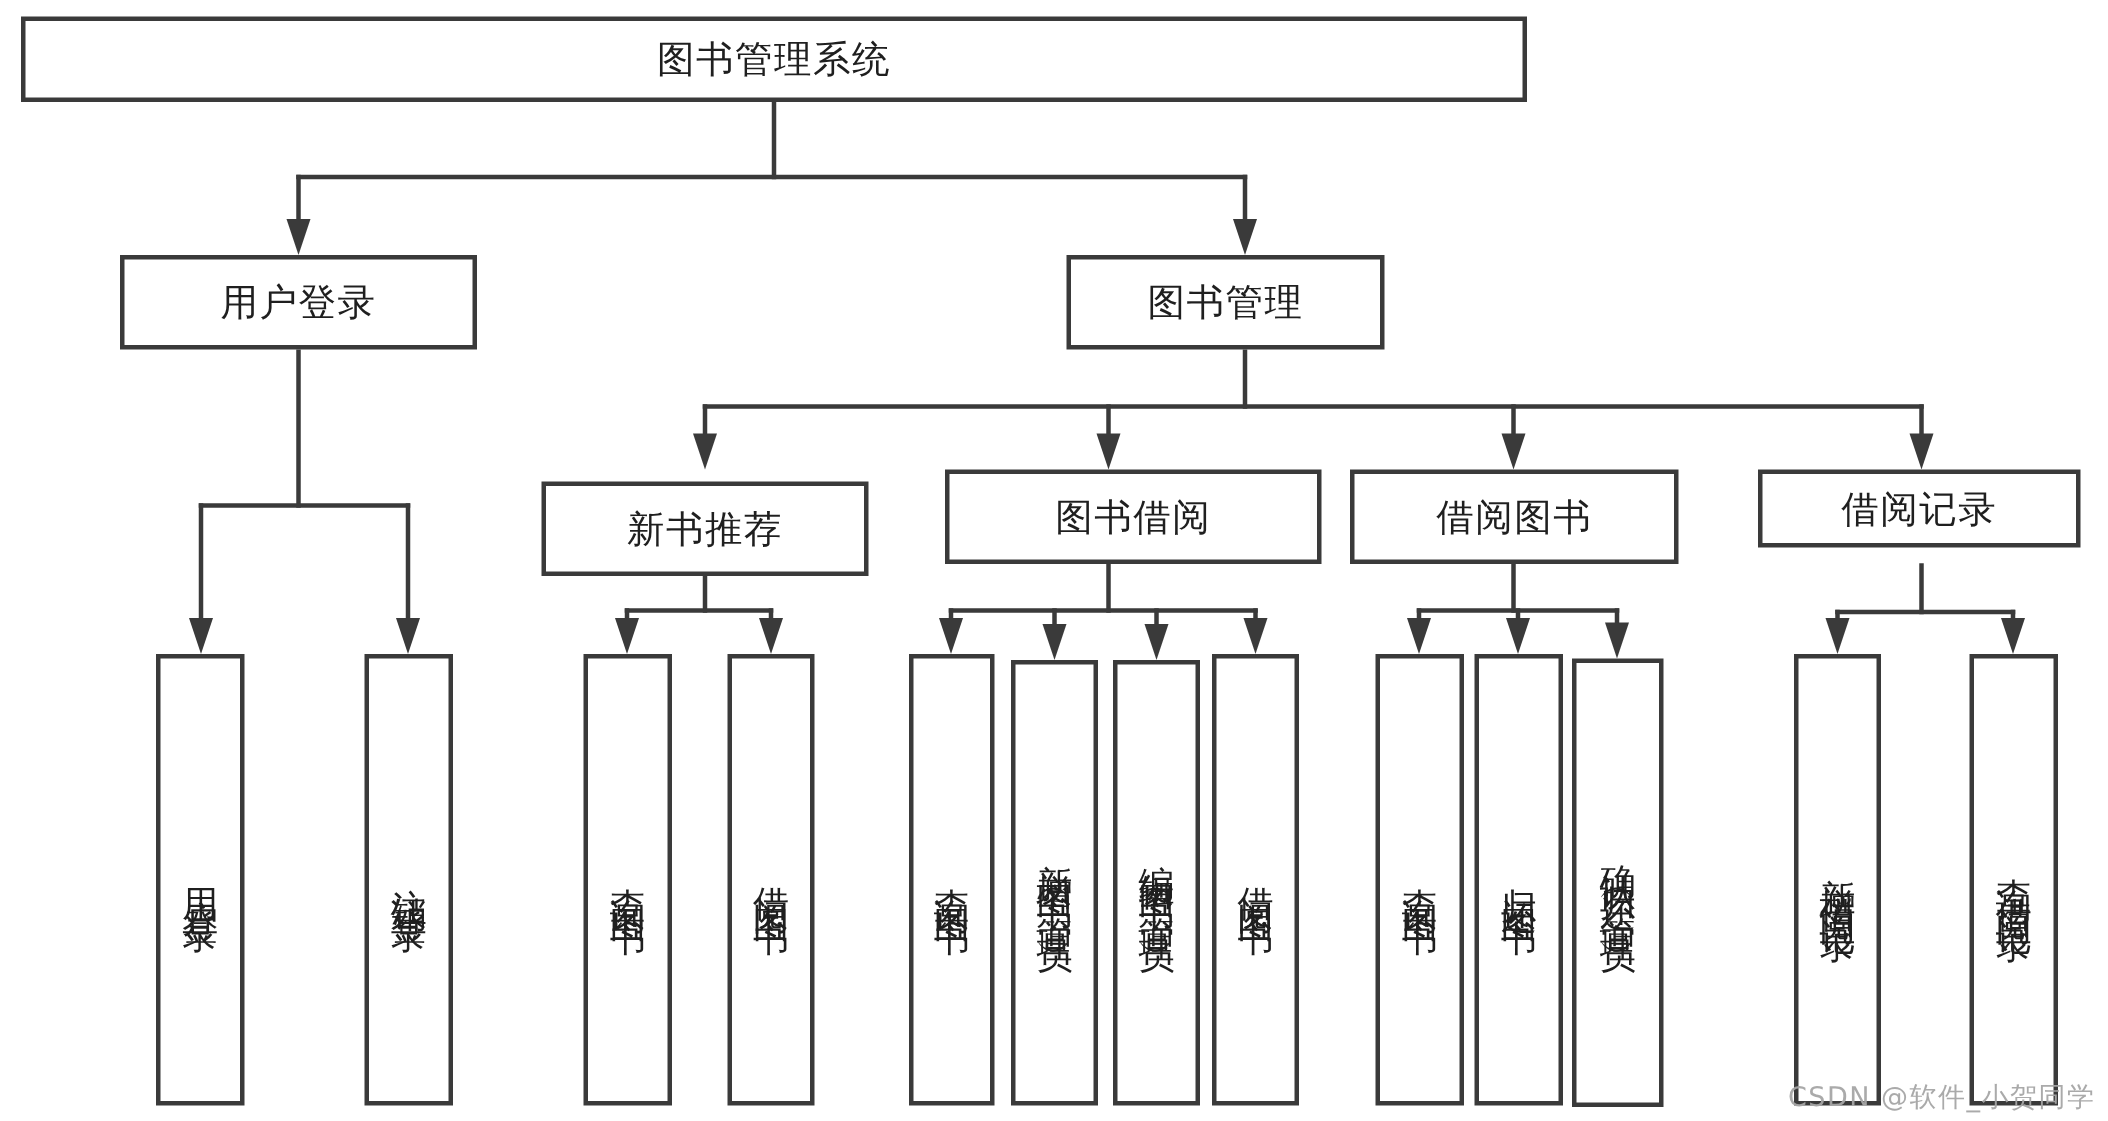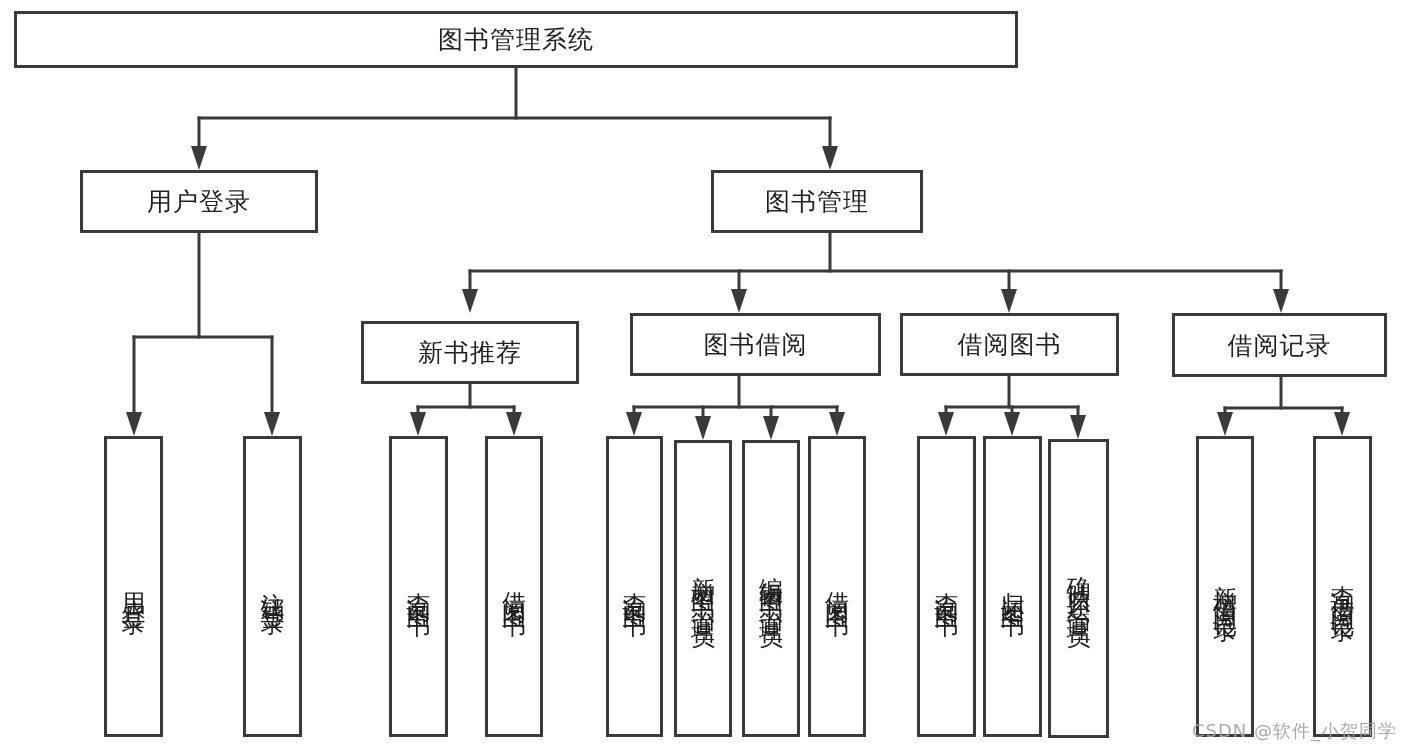--- a/index.html
+++ b/index.html
@@ -142,21 +142,21 @@
 
   <div class="hbox" style="left:361px;top:321px;width:218px;height:63px">
     <span>新书推荐</span>
   </div>
   <div class="hbox" style="left:630px;top:313px;width:251px;height:63px">
     <span>图书借阅</span>
   </div>
   <div class="hbox" style="left:900px;top:313px;width:219px;height:63px">
     <span>借阅图书</span>
   </div>
-  <div class="hbox" style="left:1172px;top:313px;width:215px;height:64px">
+  <div class="hbox" style="left:1172px;top:313px;width:215px;height:52px">
     <span>借阅记录</span>
   </div>
 
   <div class="vbox" style="left:104px;top:436px;width:59px;height:301px">
     <span>用户登录</span>
   </div>
   <div class="vbox" style="left:243px;top:436px;width:59px;height:301px">
     <span>注销登录</span>
   </div>
 

